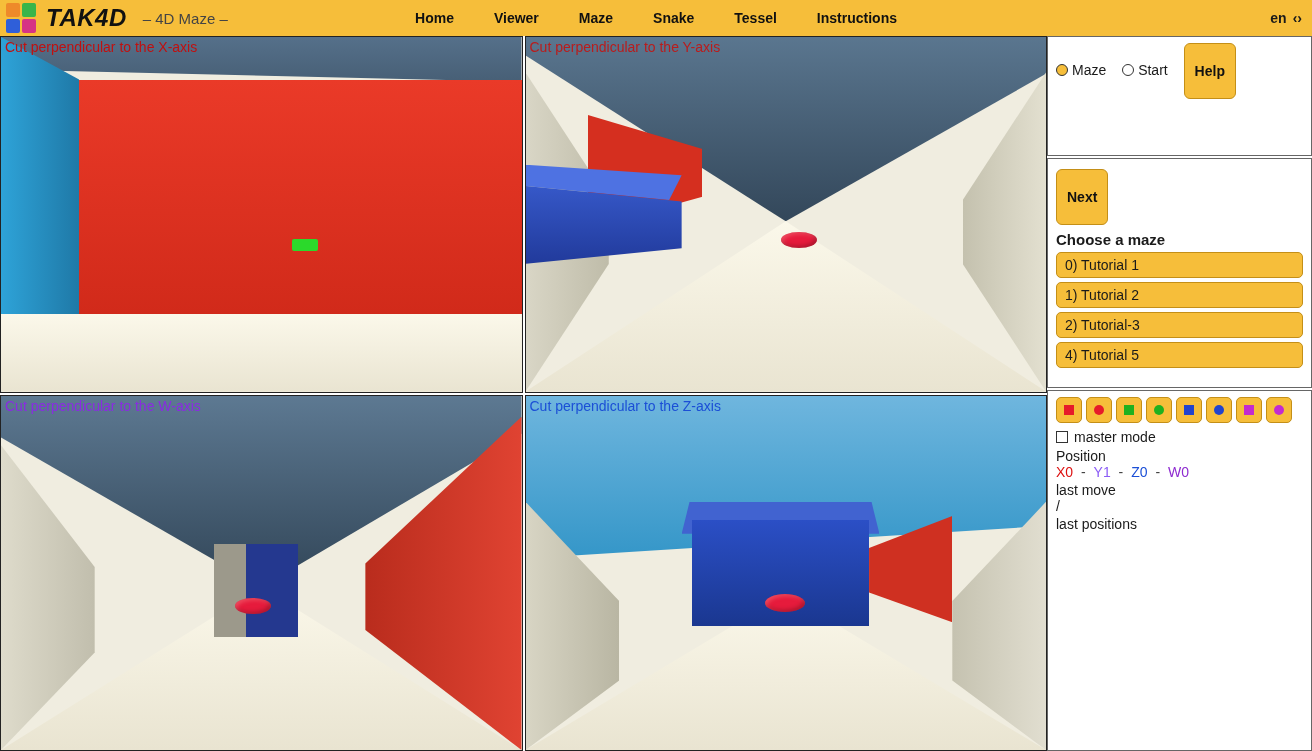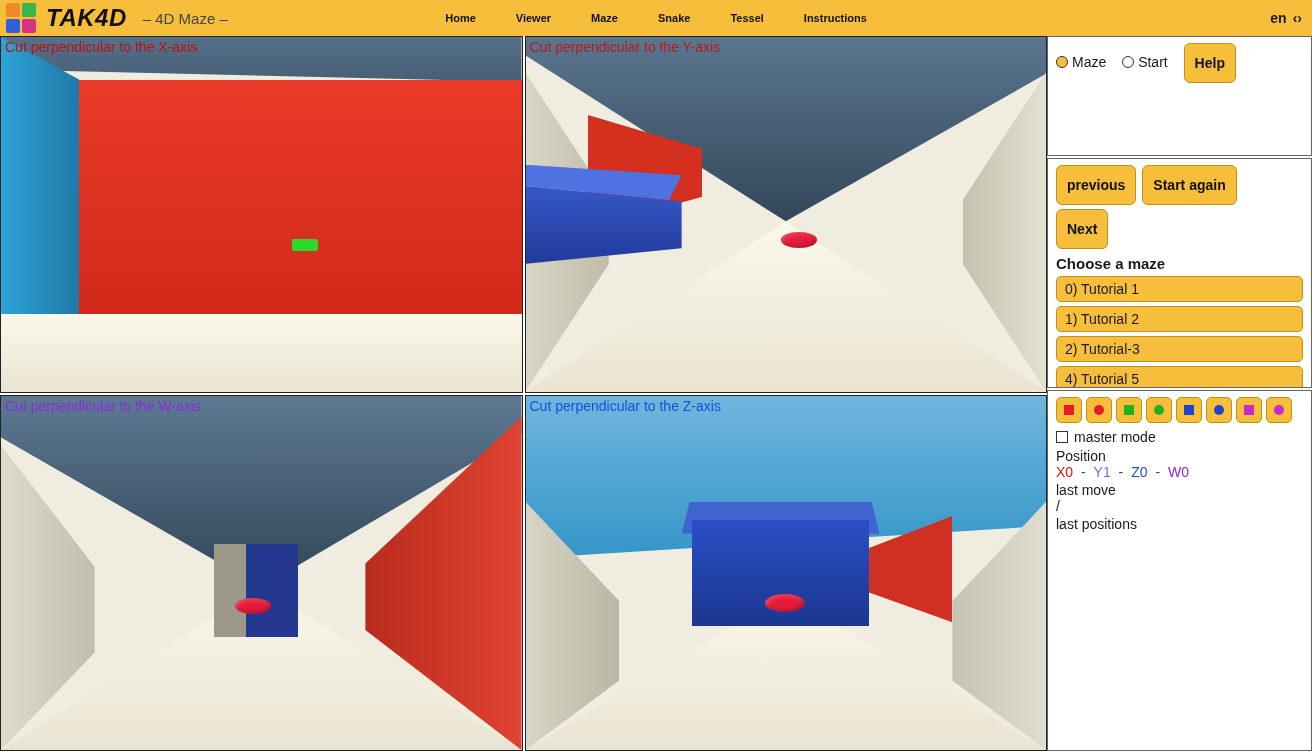--- a/index.html
+++ b/index.html
@@ -40,21 +40,21 @@
     font-style:italic;font-weight:700;font-size:24px;
     letter-spacing:.5px;color:#111;
   }
   .subtitle{font-weight:400;font-size:15px;color:#444;margin-left:6px;}
   .nav{
     margin-left:auto;margin-right:auto;display:flex;gap:40px;
     position:absolute;left:50%;transform:translateX(-50%);
     height:36px;align-items:center;
   }
   .nav a{
-    color:#111;text-decoration:none;font-weight:700;font-size:11px;cursor:pointer;
+    color:#111;text-decoration:none;font-weight:700;font-size:14px;cursor:pointer;
   }
   .lang{margin-left:auto;display:flex;align-items:center;gap:6px;cursor:pointer;font-weight:600;}
   .lang .icon{font-weight:700;}
   
   .layout{
     position:absolute;top:36px;bottom:0;left:0;right:0;
     display:flex;
   }
   .views{
     flex:0 0 calc(100% - 265px);
@@ -167,21 +167,21 @@
   .p-bot{flex:1 1 auto;}
   .radio{display:inline-flex;align-items:center;gap:4px;margin-right:12px;cursor:pointer;}
   .radio .dot{
     width:12px;height:12px;border:1.5px solid #333;border-radius:50%;display:inline-block;
     background:#fff;
   }
   .radio.on .dot{background:var(--gold);}
   .btn{
     display:inline-block;background:var(--gold);
     border:1px solid #c48f17;border-radius:6px;
-    padding:11px 10px;font-weight:700;color:#111;cursor:pointer;
+    padding:19px 10px;font-weight:700;color:#111;cursor:pointer;
     font-size:14px;
   }
   .row{display:flex;flex-wrap:wrap;gap:6px;align-items:center;}
   .heading{font-weight:700;font-size:15px;margin:6px 0 4px;}
   .maze-item{
     display:block;background:var(--gold);border:1px solid #c48f17;border-radius:5px;
     padding:4px 8px;margin:4px 0;cursor:pointer;font-size:14px;
   }
   .shape-btn{
     width:26px;height:26px;background:var(--gold);border:1px solid #c48f17;border-radius:5px;
@@ -294,24 +294,20 @@
         <span>Maze</span>
       </span>
       <span class="radio">
         <span class="dot"></span>
         <span>Start</span>
       </span>
       <span class="btn">Help</span>
     </div>
 
     <div class="panel p-mid scroller">
-      <div class="row">
-        <span class="btn">previous</span>
-        <span class="btn">Start again</span>
-      </div>
       <div class="row" style="margin-top:4px;">
         <span class="btn">Next</span>
       </div>
       <div class="heading">Choose a maze</div>
       <div class="maze-item">0) Tutorial 1</div>
       <div class="maze-item">1) Tutorial 2</div>
       <div class="maze-item">2) Tutorial-3</div>
       <div class="maze-item">4) Tutorial 5</div>
     </div>
 

